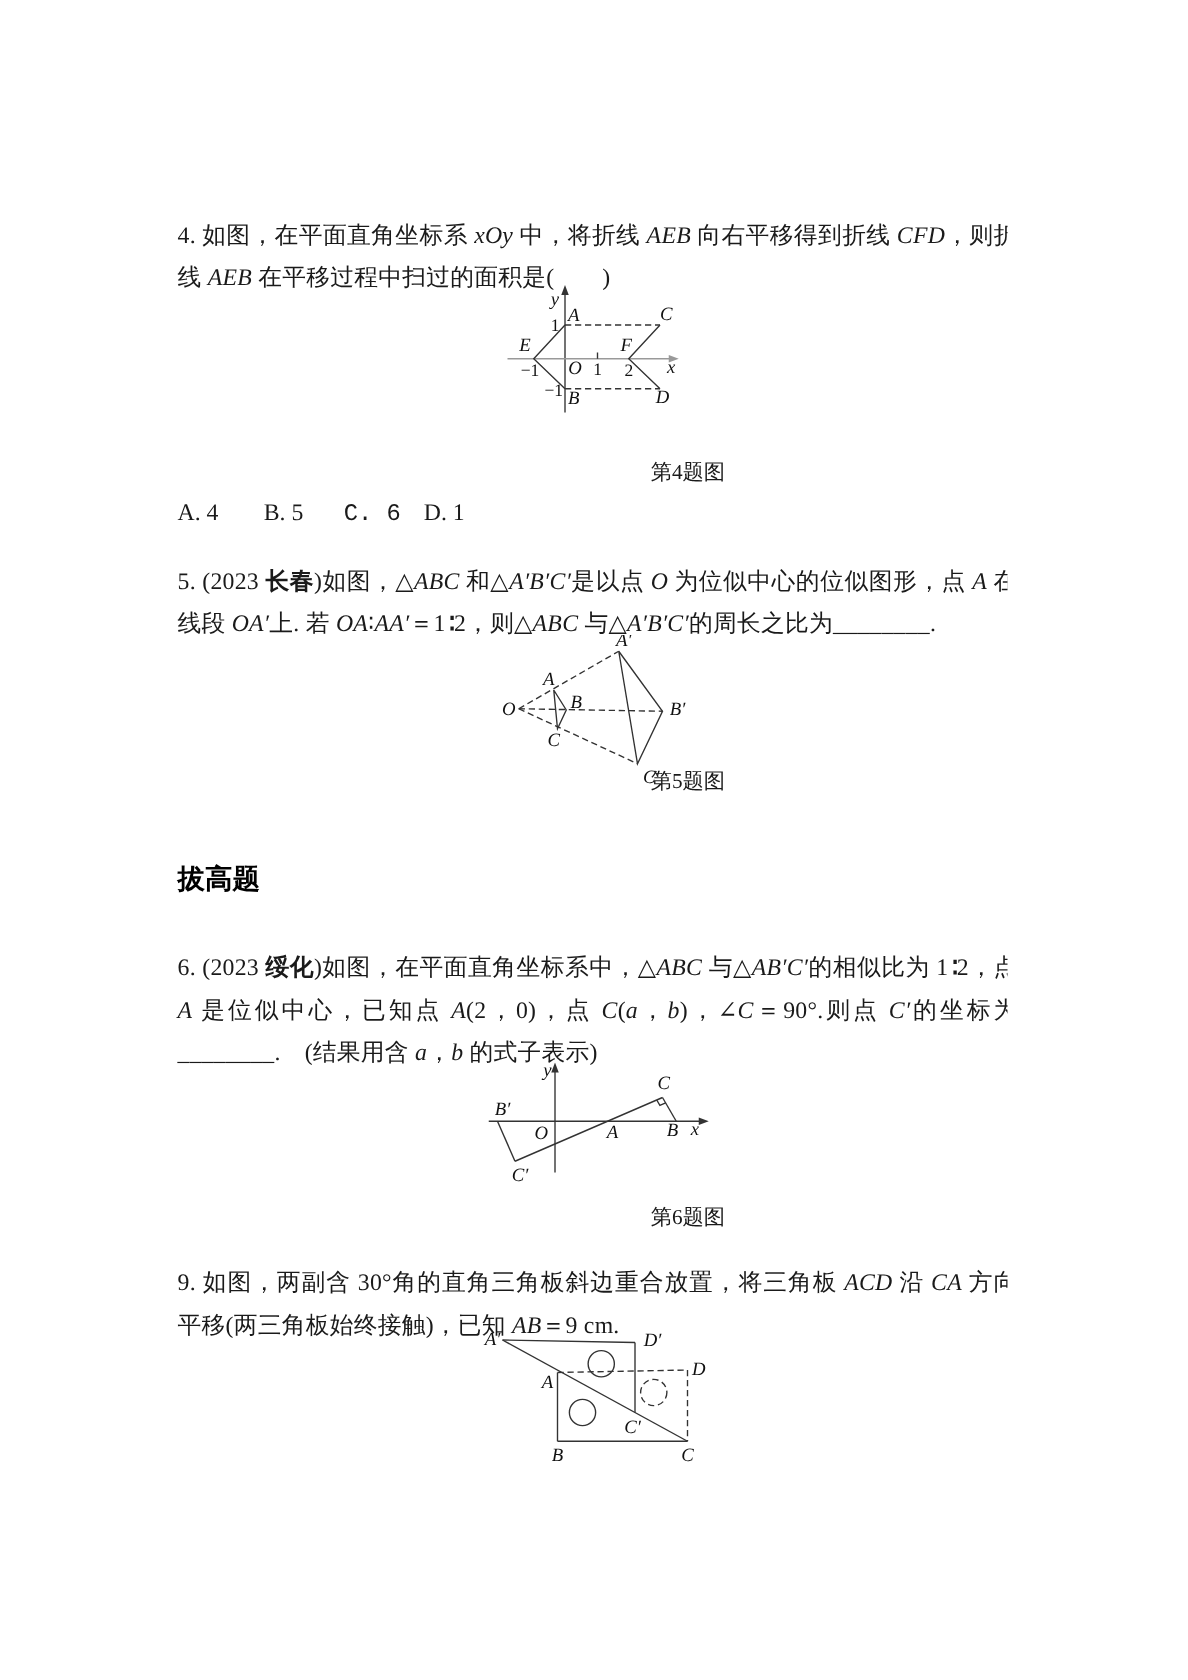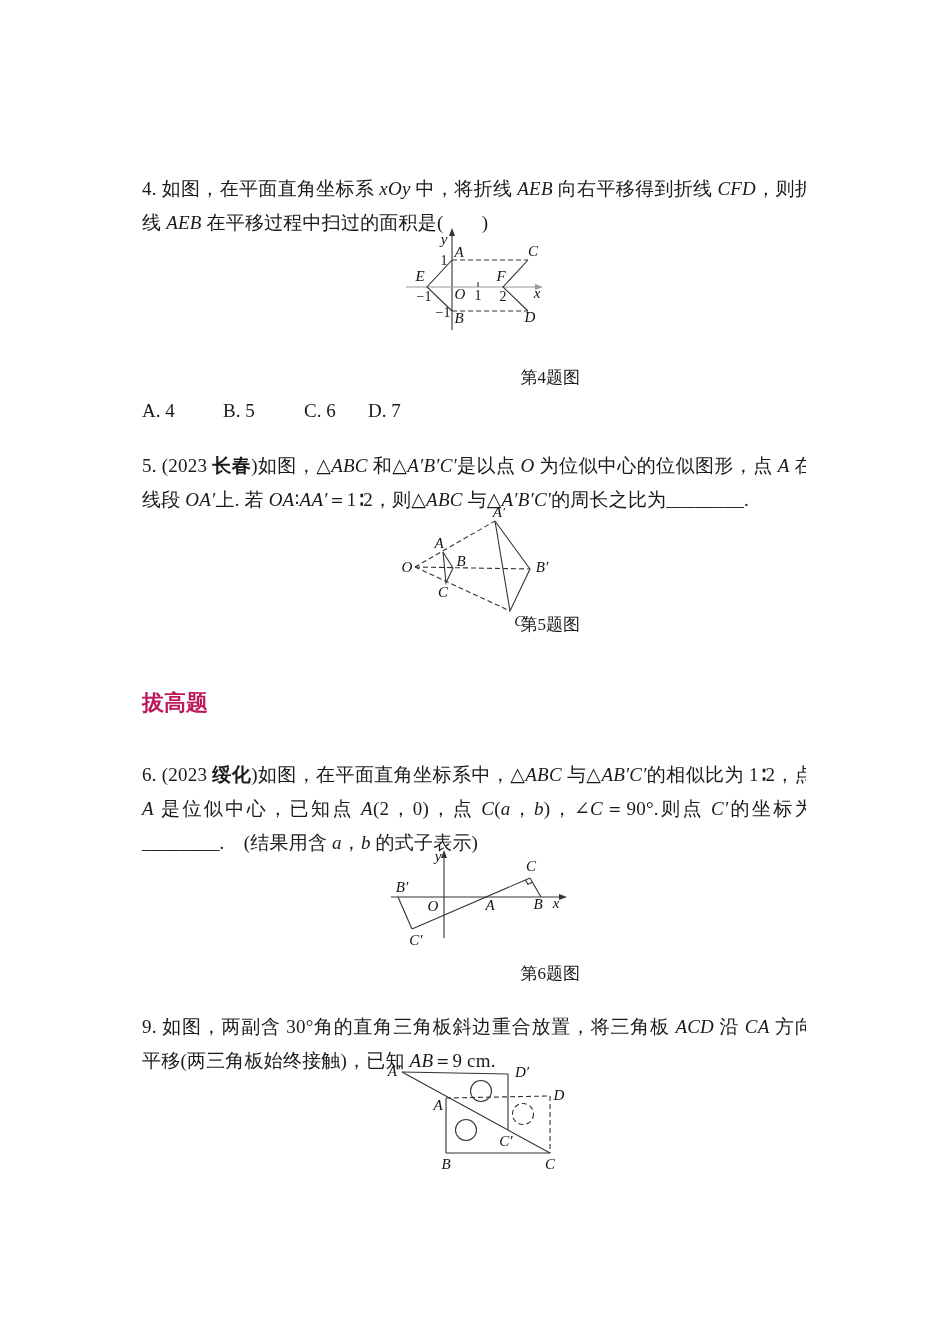--- a/index.html
+++ b/index.html
@@ -31,21 +31,21 @@
     left:142px;top:400px;width:420px;
     font-size:19px;
   }
   .options span{display:inline-block;width:64px;}
   .section-heading{
     position:absolute;
     left:142px;top:688px;
     font-family:"Liberation Sans","DejaVu Sans",sans-serif;
     font-weight:bold;
     font-size:22px;
-    color:#be185d;
+    color:#000000;
   }
   .fig{position:absolute;}
   svg .ln{stroke:#333;stroke-width:1.1;fill:none;}
   svg .lngray{stroke:#999;stroke-width:1.1;fill:none;}
   svg .dash{stroke:#333;stroke-width:1.1;fill:none;stroke-dasharray:5 3;}
   svg .arrow{fill:#333;stroke:none;}
   svg .arrowgray{fill:#999;stroke:none;}
   svg text{fill:#111;}
   svg .lbl{font-family:"Liberation Serif","DejaVu Serif",serif;font-style:italic;font-size:15px;}
   svg .num{font-family:"Liberation Serif","DejaVu Serif",serif;font-size:14px;}
@@ -83,21 +83,21 @@
     <text class="num" x="46" y="39" text-anchor="middle">1</text>
     <text class="num" x="45" y="91" text-anchor="middle">−1</text>
     <text class="num" x="26" y="75" text-anchor="middle">−1</text>
     <text class="num" x="80" y="74" text-anchor="middle">1</text>
     <text class="num" x="105" y="75" text-anchor="middle">2</text>
   </svg>
 
   <div class="caption" style="top:366px;">第4题图</div>
 
   <div class="options">
-    <span>A. 4</span><span style="margin-left:17px;">B. 5</span><span style="margin-left:17px;">C. 6</span><span>D. 7</span>
+    <span>A. 4</span><span style="margin-left:5px;">B. 5</span><span style="margin-left:0px;font-family:Liberation Mono, monospace;">C. 6</span><span>D. 1</span>
   </div>
 
   <p class="para" style="top:430px;"><span>5. (2023 </span><span class="src">长春</span><span>)如图，△</span><span class="it">ABC</span><span> 和△</span><span class="it">A′B′C′</span><span>是以点 </span><span class="it">O</span><span> 为位似中心的位似图形，点 </span><span class="it">A</span><span> 在线段 </span><span class="it">OA′</span><span>上. 若 </span><span class="it">OA</span><span>∶</span><span class="it">AA′</span><span>＝1∶2，则△</span><span class="it">ABC</span><span> 与△</span><span class="it">A′B′C′</span><span>的周长之比为________.</span></p>
 
   <svg class="fig" style="left:400px;top:508px;" width="155" height="124" viewBox="0 0 155 124">
 
     <line class="dash" x1="15" y1="59" x2="95" y2="13"></line>
     <line class="dash" x1="15" y1="59" x2="130" y2="61"></line>
     <line class="dash" x1="15" y1="59" x2="110" y2="103"></line>
 

